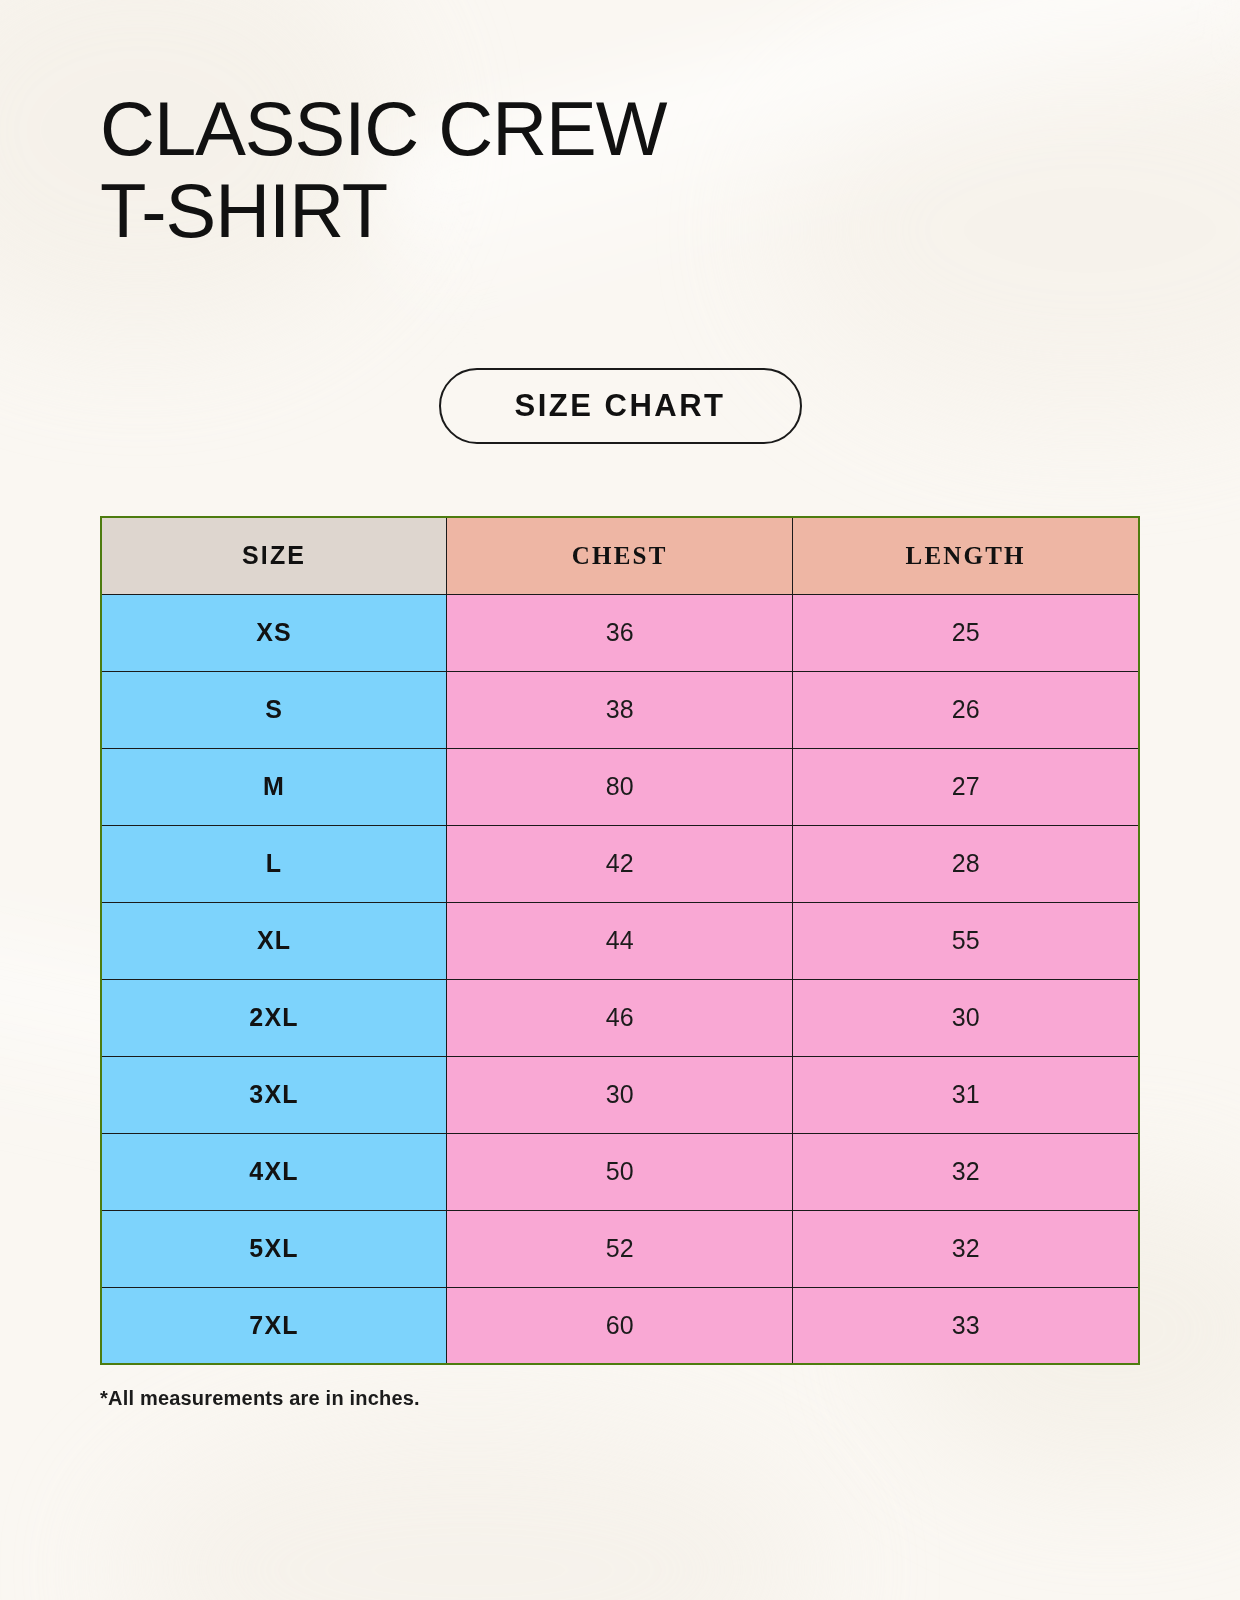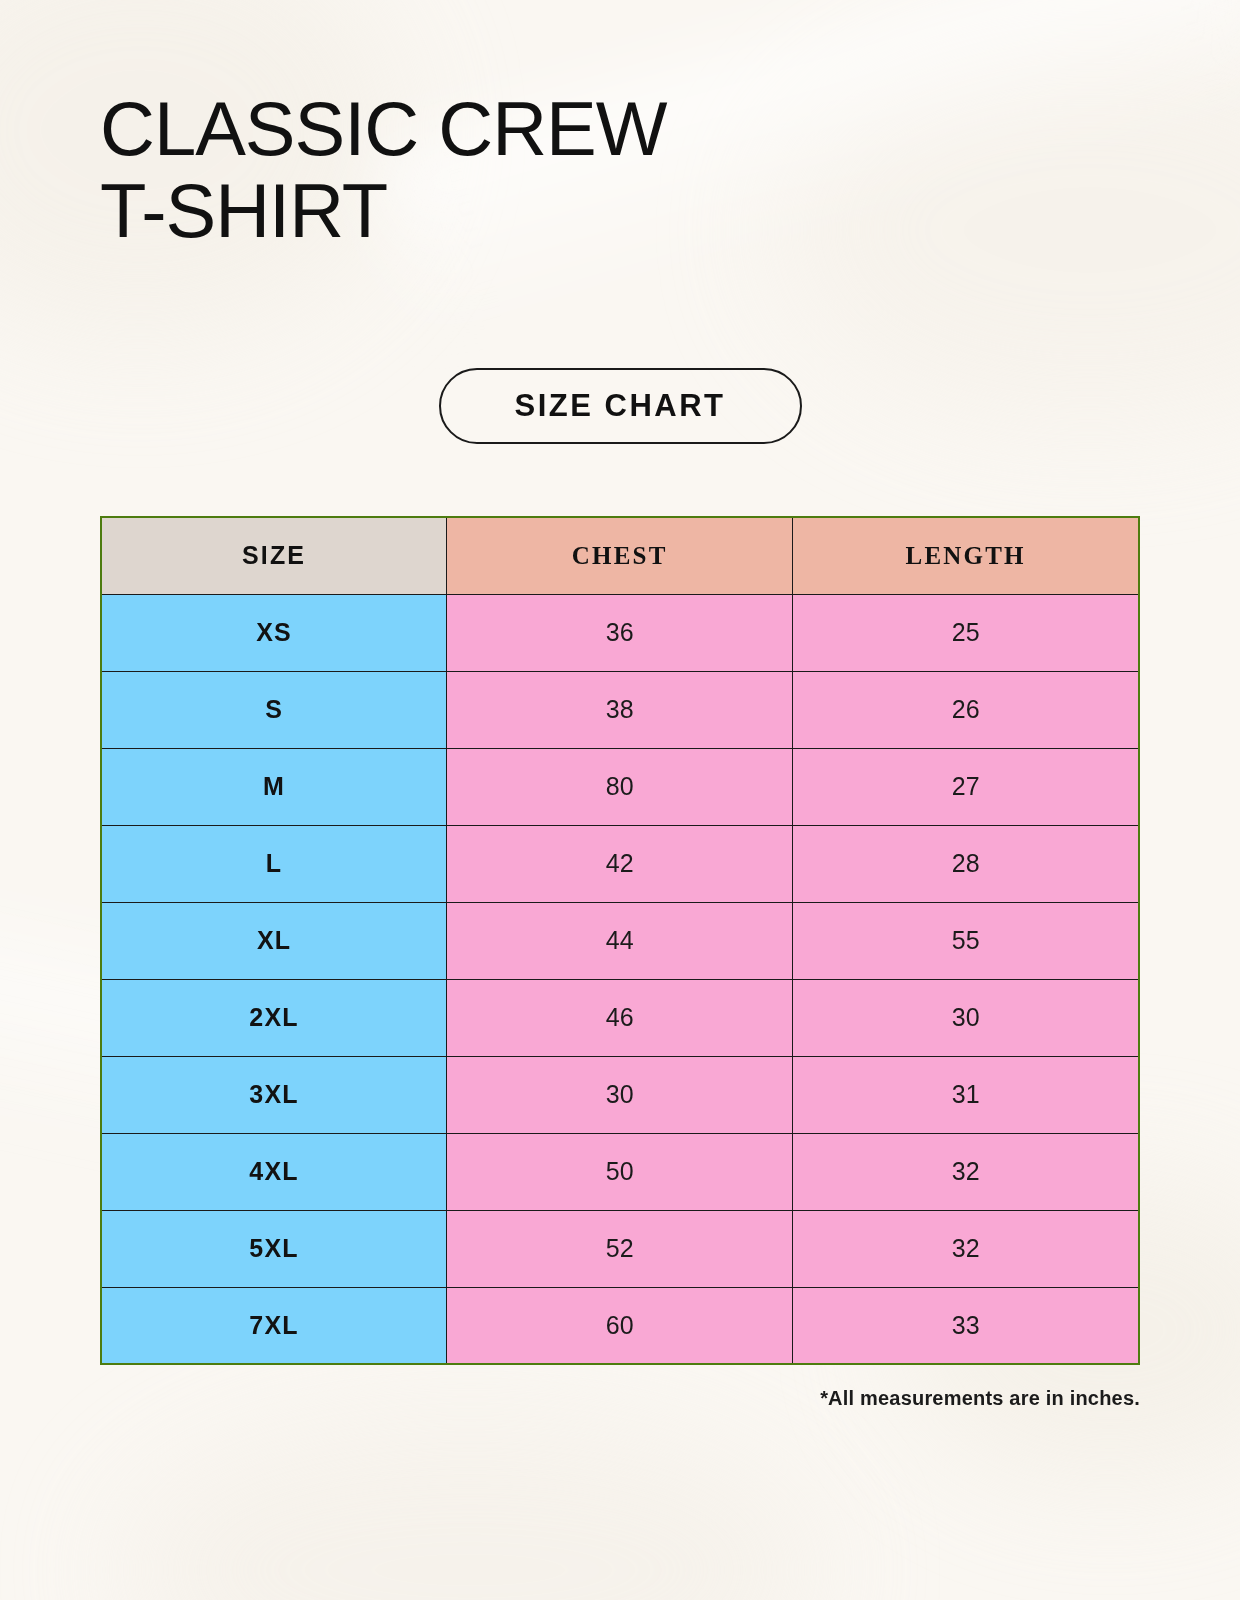--- a/index.html
+++ b/index.html
@@ -116,21 +116,20 @@
   }
   td.cell-val {
     background: #f9a8d4;
     font-size: 25px;
     font-weight: 400;
     color: #1b1b1b;
   }
 
   .footnote {
     width: 1040px;
-    text-align: right;
     margin-top: 22px;
     font-size: 20px;
     font-weight: 700;
     color: #1b1b1b;
     letter-spacing: 0.2px;
   }
 </style>
 </head>
 <body>
 

